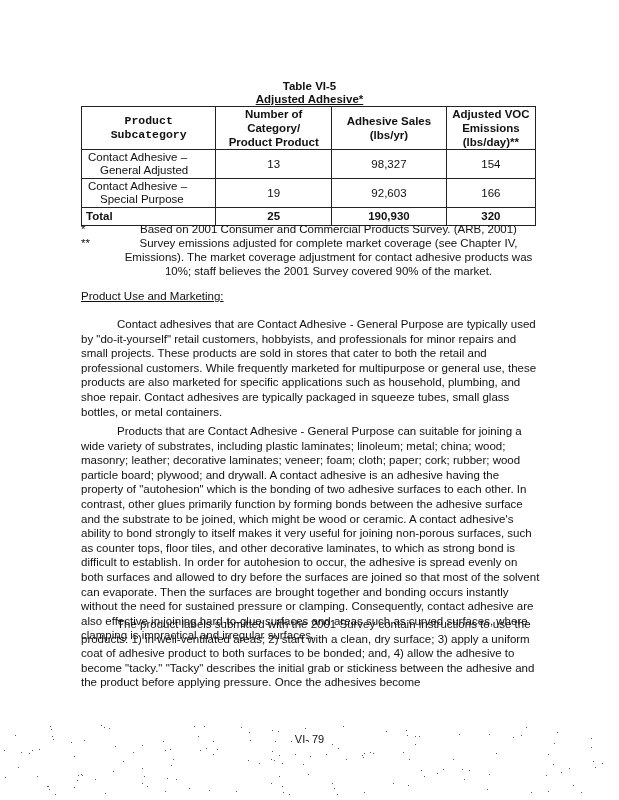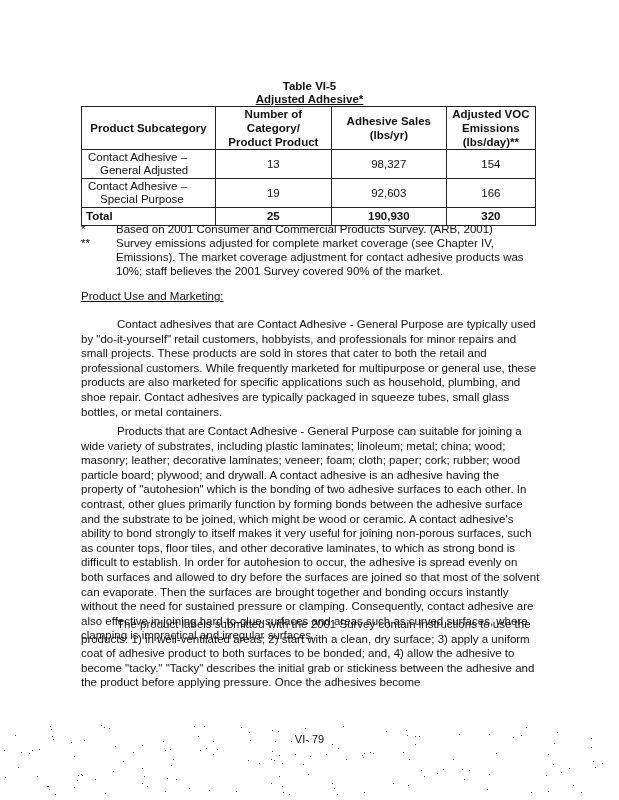--- a/index.html
+++ b/index.html
@@ -45,21 +45,21 @@
       border: 1px solid #222;
       text-align: center;
       vertical-align: middle;
       padding: 0 2px;
     }
     table.data-table th {
       font-weight: bold;
       line-height: 14px;
       height: 42px;
     }
-    table.data-table th.col-sub { width: 135px; }
+    table.data-table th.col-sub { width: 135px; font-family: Liberation Mono, monospace; }
     table.data-table th.col-num { width: 117px; }
     table.data-table th.col-sales { width: 116px; }
     table.data-table th.col-voc { width: 87px; }
     table.data-table td {
       height: 28px;
       line-height: 13px;
       font-weight: normal;
     }
     table.data-table td.sub-cell {
       text-align: left;
@@ -80,21 +80,21 @@
       font-size: 11.5px;
       line-height: 14px;
     }
     .footnote {
       display: flex;
     }
     .footnote .mark {
       width: 35px;
       flex-shrink: 0;
     }
-    .footnote .text { flex: 1; }
+    .footnote .text { flex: 1; text-align: center; }
 
     .section-heading {
       position: absolute;
       left: 81px;
       top: 290px;
       font-size: 11.5px;
       text-decoration: underline;
       text-underline-offset: 1px;
     }
     .paragraph {

